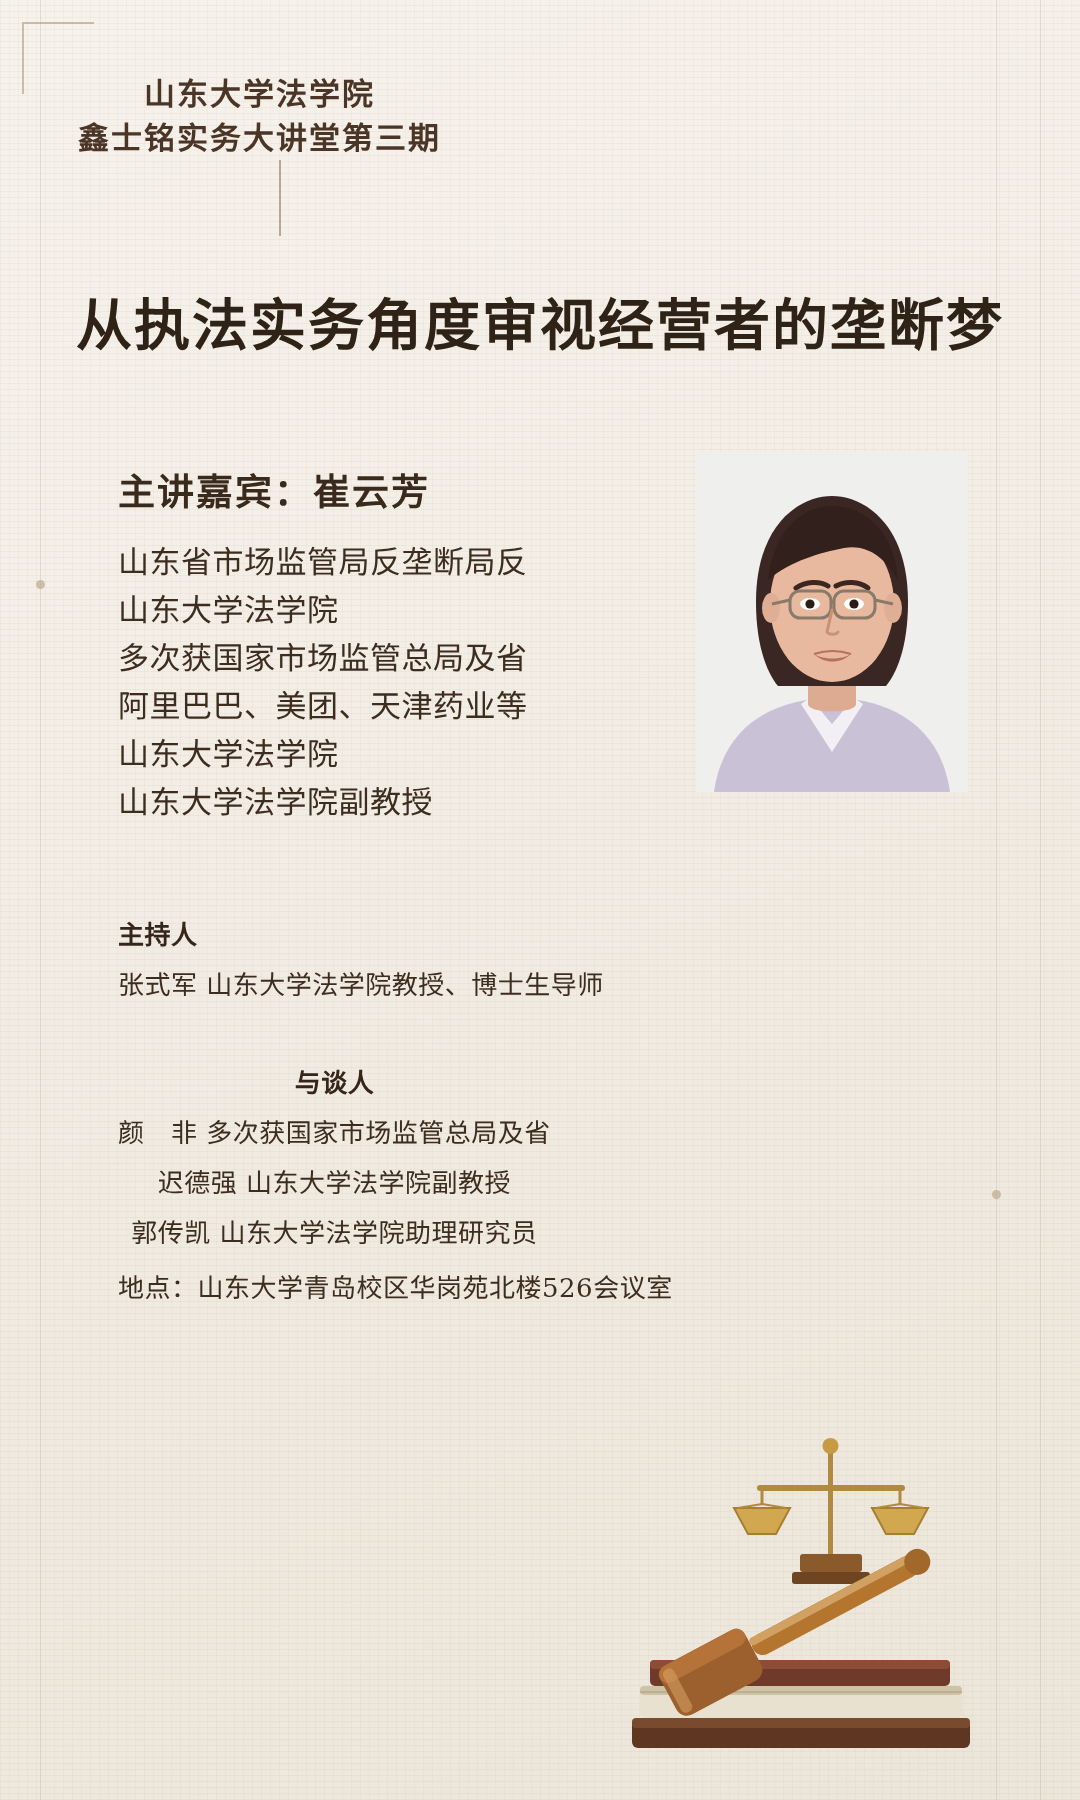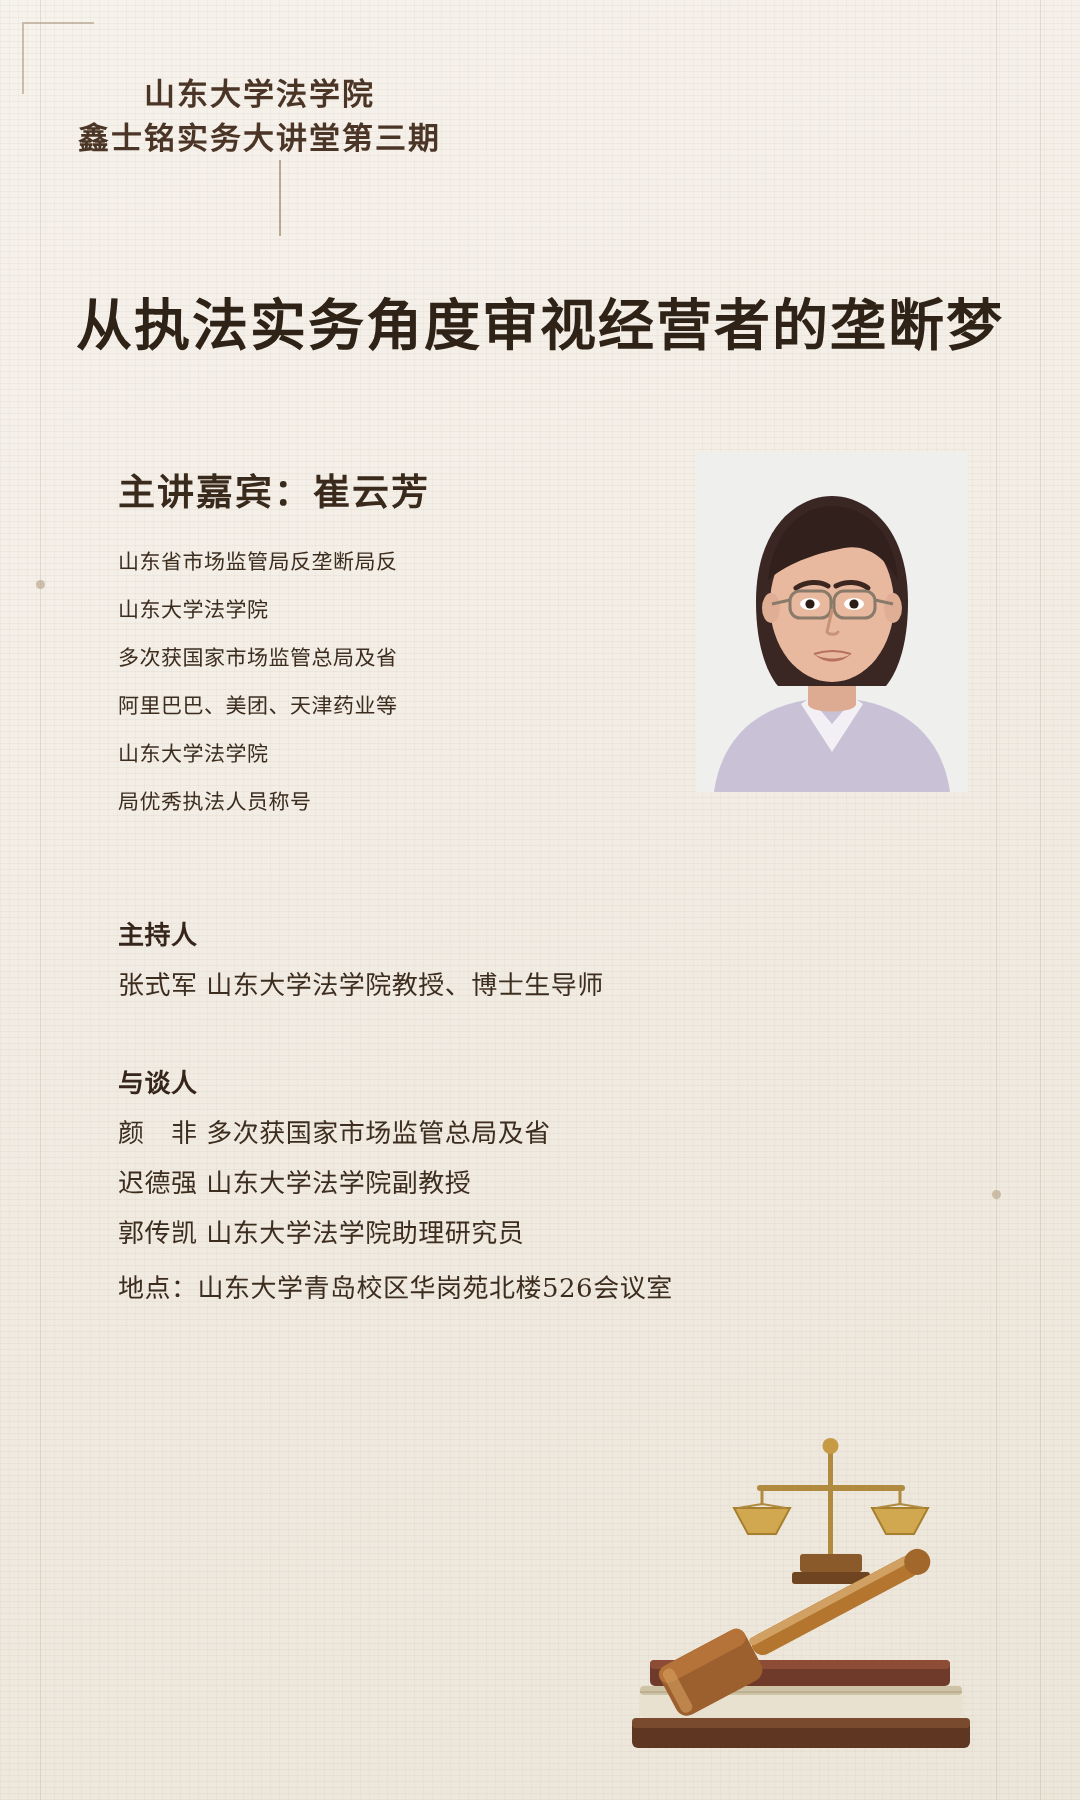--- a/index.html
+++ b/index.html
@@ -96,21 +96,21 @@
     font-size: 37px;
     letter-spacing: 2px;
     font-family: "DejaVu Serif", "Liberation Serif", serif;
   }
   .speaker-bio {
     position: absolute;
     left: 118px;
     top: 538px;
     width: 470px;
     color: #3d2d1f;
-    font-size: 21px;
+    font-size: 31px;
     line-height: 48px;
     letter-spacing: 0.5px;
     font-family: "DejaVu Serif", "Liberation Serif", serif;
   }
   .speaker-bio div { white-space: nowrap; }
 
   .portrait {
     position: absolute;
     left: 696px;
     top: 452px;
@@ -131,21 +131,21 @@
     letter-spacing: 0.5px;
     font-family: "DejaVu Serif", "Liberation Serif", serif;
   }
   .block .role-title {
     font-weight: bold;
     color: #35251a;
   }
   .block div { white-space: nowrap; }
 
   #host-block { top: 910px; }
-  #panel-block { top: 1058px; }
+  #panel-block { top: 1058px; text-align: center; }
   #meta-block  { top: 1262px; }
   #meta-block div { line-height: 52px; }
 
   
   .illus {
     position: absolute;
     right: 40px;
     bottom: 40px;
     width: 430px;
     height: 330px;
@@ -178,21 +178,21 @@
   <div class="speaker-name-row">
     <span>主讲嘉宾：</span><span>崔云芳</span>
   </div>
 
   <div class="speaker-bio">
     <div>山东省市场监管局反垄断局反</div>
     <div>山东大学法学院</div>
     <div>多次获国家市场监管总局及省</div>
     <div>阿里巴巴、美团、天津药业等</div>
     <div>山东大学法学院</div>
-    <div>局优秀执法人员称号</div>
+    <div>山东大学法学院副教授</div>
   </div>
 
   <div class="portrait">
     <svg width="272" height="340" viewBox="0 0 272 340" xmlns="http://www.w3.org/2000/svg">
       <rect x="0" y="0" width="272" height="340" fill="#efefee"></rect>
 
       <path d="M18 340 C28 268 86 246 136 246 C186 246 244 268 254 340 Z" fill="#c9c2d6"></path>
       <path d="M105 252 L136 300 L167 252 L158 246 L136 272 L114 246 Z" fill="#f2f0f5"></path>
 
       <path d="M112 208 L112 252 C112 262 160 262 160 252 L160 208 Z" fill="#dcab92"></path>

